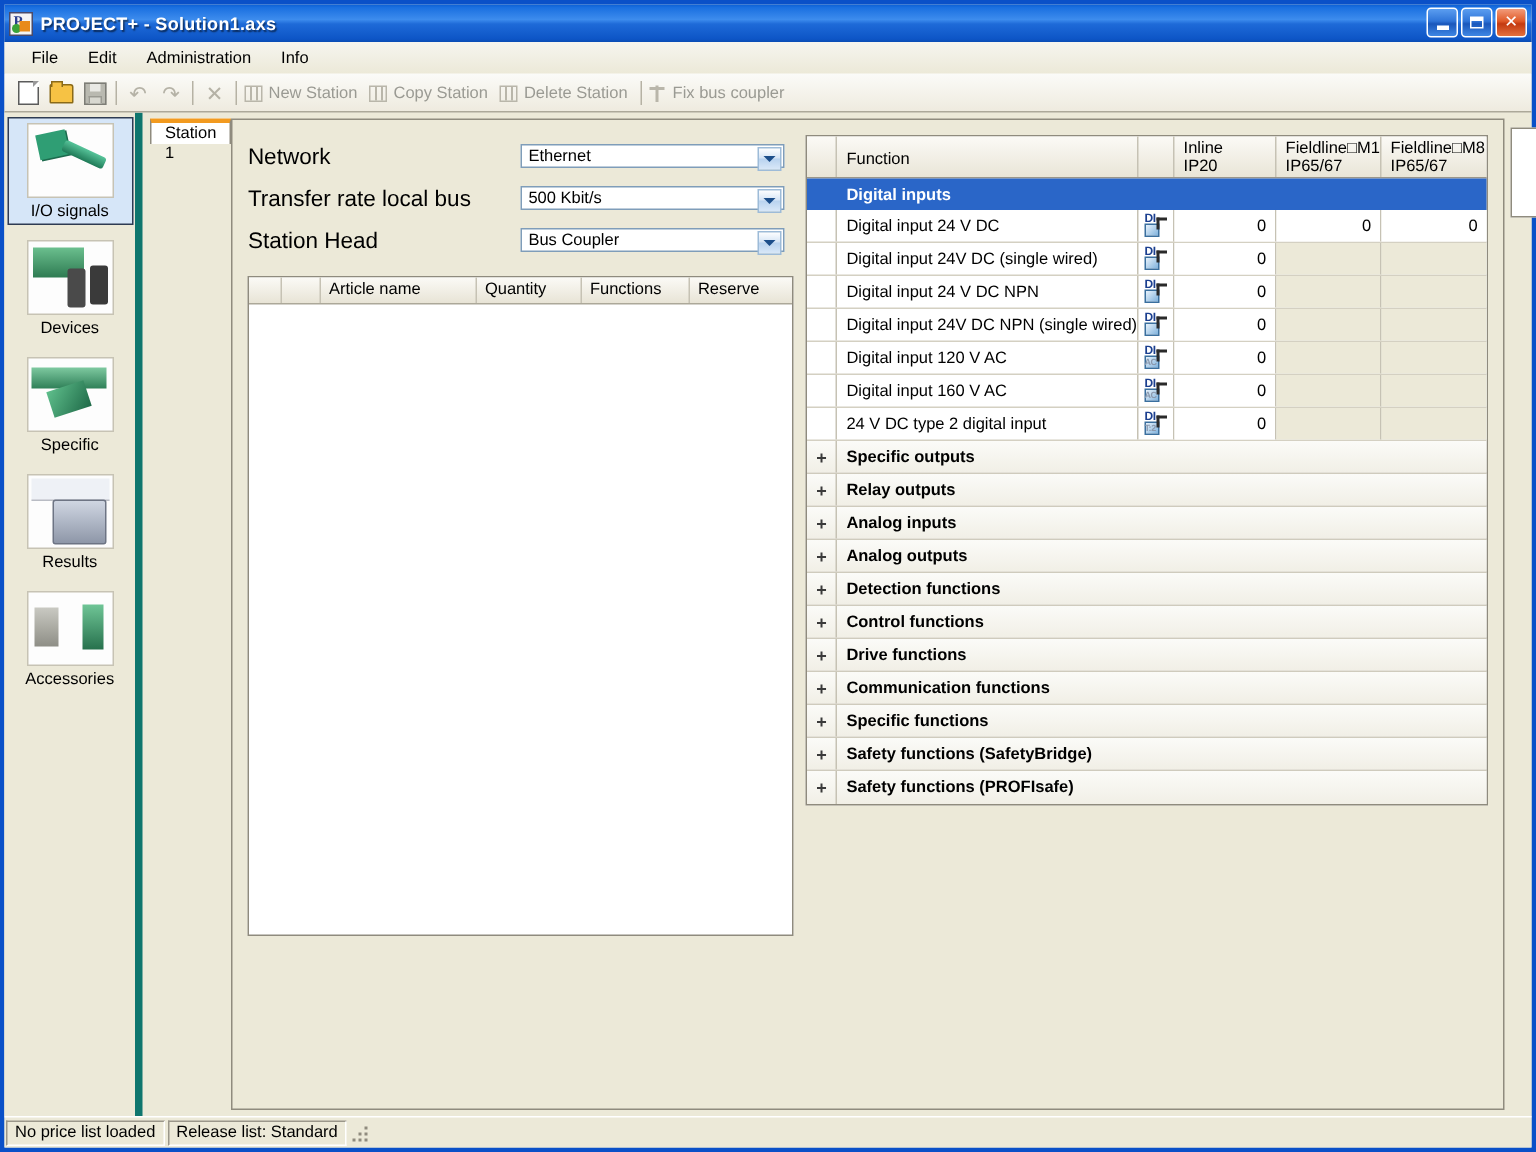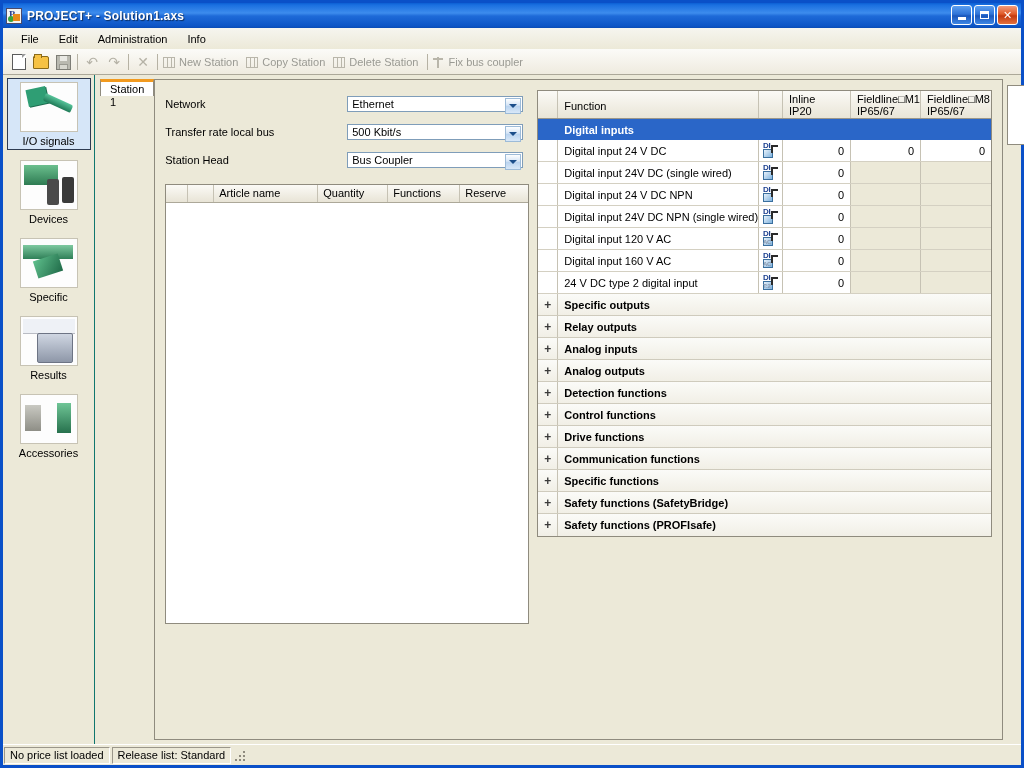--- a/index.html
+++ b/index.html
@@ -97,21 +97,21 @@
      linear-gradient(to right,transparent 7px,#b9b6aa 7px,#b9b6aa 8px,transparent 8px);
   }
   .ic-pin{display:inline-block;width:11px;height:11px;position:relative;}
   .ic-pin:before{content:"";position:absolute;left:4px;top:0;width:2px;height:11px;background:#b9b6aa;}
   .ic-pin:after{content:"";position:absolute;left:0;top:1px;width:10px;height:2px;background:#b9b6aa;}
   
   #body{flex:1 1 auto;display:flex;min-height:0;background:#ece9d8;}
   
   #sidebar{
     flex:0 0 92px;width:92px;background:#ece9d8;
-    border-right:1px solid #0f766e;
+    border-right:5px solid #0f766e;
     padding-top:3px;
     box-sizing:border-box;
   }
   .side-item{
     width:84px;margin:0 auto 6px auto;padding:3px 0 2px 0;
     display:flex;flex-direction:column;align-items:center;
     box-sizing:border-box;border:1px solid transparent;
   }
   .side-item.selected{
     background:#d6e6f8;border:1px solid #2e3b52;
@@ -142,21 +142,21 @@
     font-size:11px;line-height:13px;color:#000;
   }
   #panel{
     flex:1 1 auto;min-height:0;background:#ece9d8;
     border:1px solid #8f8b7e;border-top:1px solid #8f8b7e;
     display:flex;padding:10px 10px 8px 10px;box-sizing:border-box;gap:8px;
   }
   
   #form-col{flex:0 0 364px;width:364px;}
   .field-row{display:flex;align-items:center;height:28px;}
-  .field-label{flex:0 0 182px;font-size:11px;color:#000;}
+  .field-label{flex:0 0 182px;font-size:15px;color:#000;}
   .combo{
     flex:0 0 176px;width:176px;height:16px;box-sizing:border-box;
     background:#fff;border:1px solid #7f9db9;
     display:flex;align-items:center;position:relative;
     font-size:11px;padding-left:4px;color:#000;
   }
   .combo .btn{
     position:absolute;right:1px;top:1px;width:16px;height:16px;
     background:linear-gradient(to bottom,#fdfeff,#d6e5f6 45%,#b9d3ef 50%,#d9e8f8);
     border:1px solid #9dbbd8;box-sizing:border-box;

